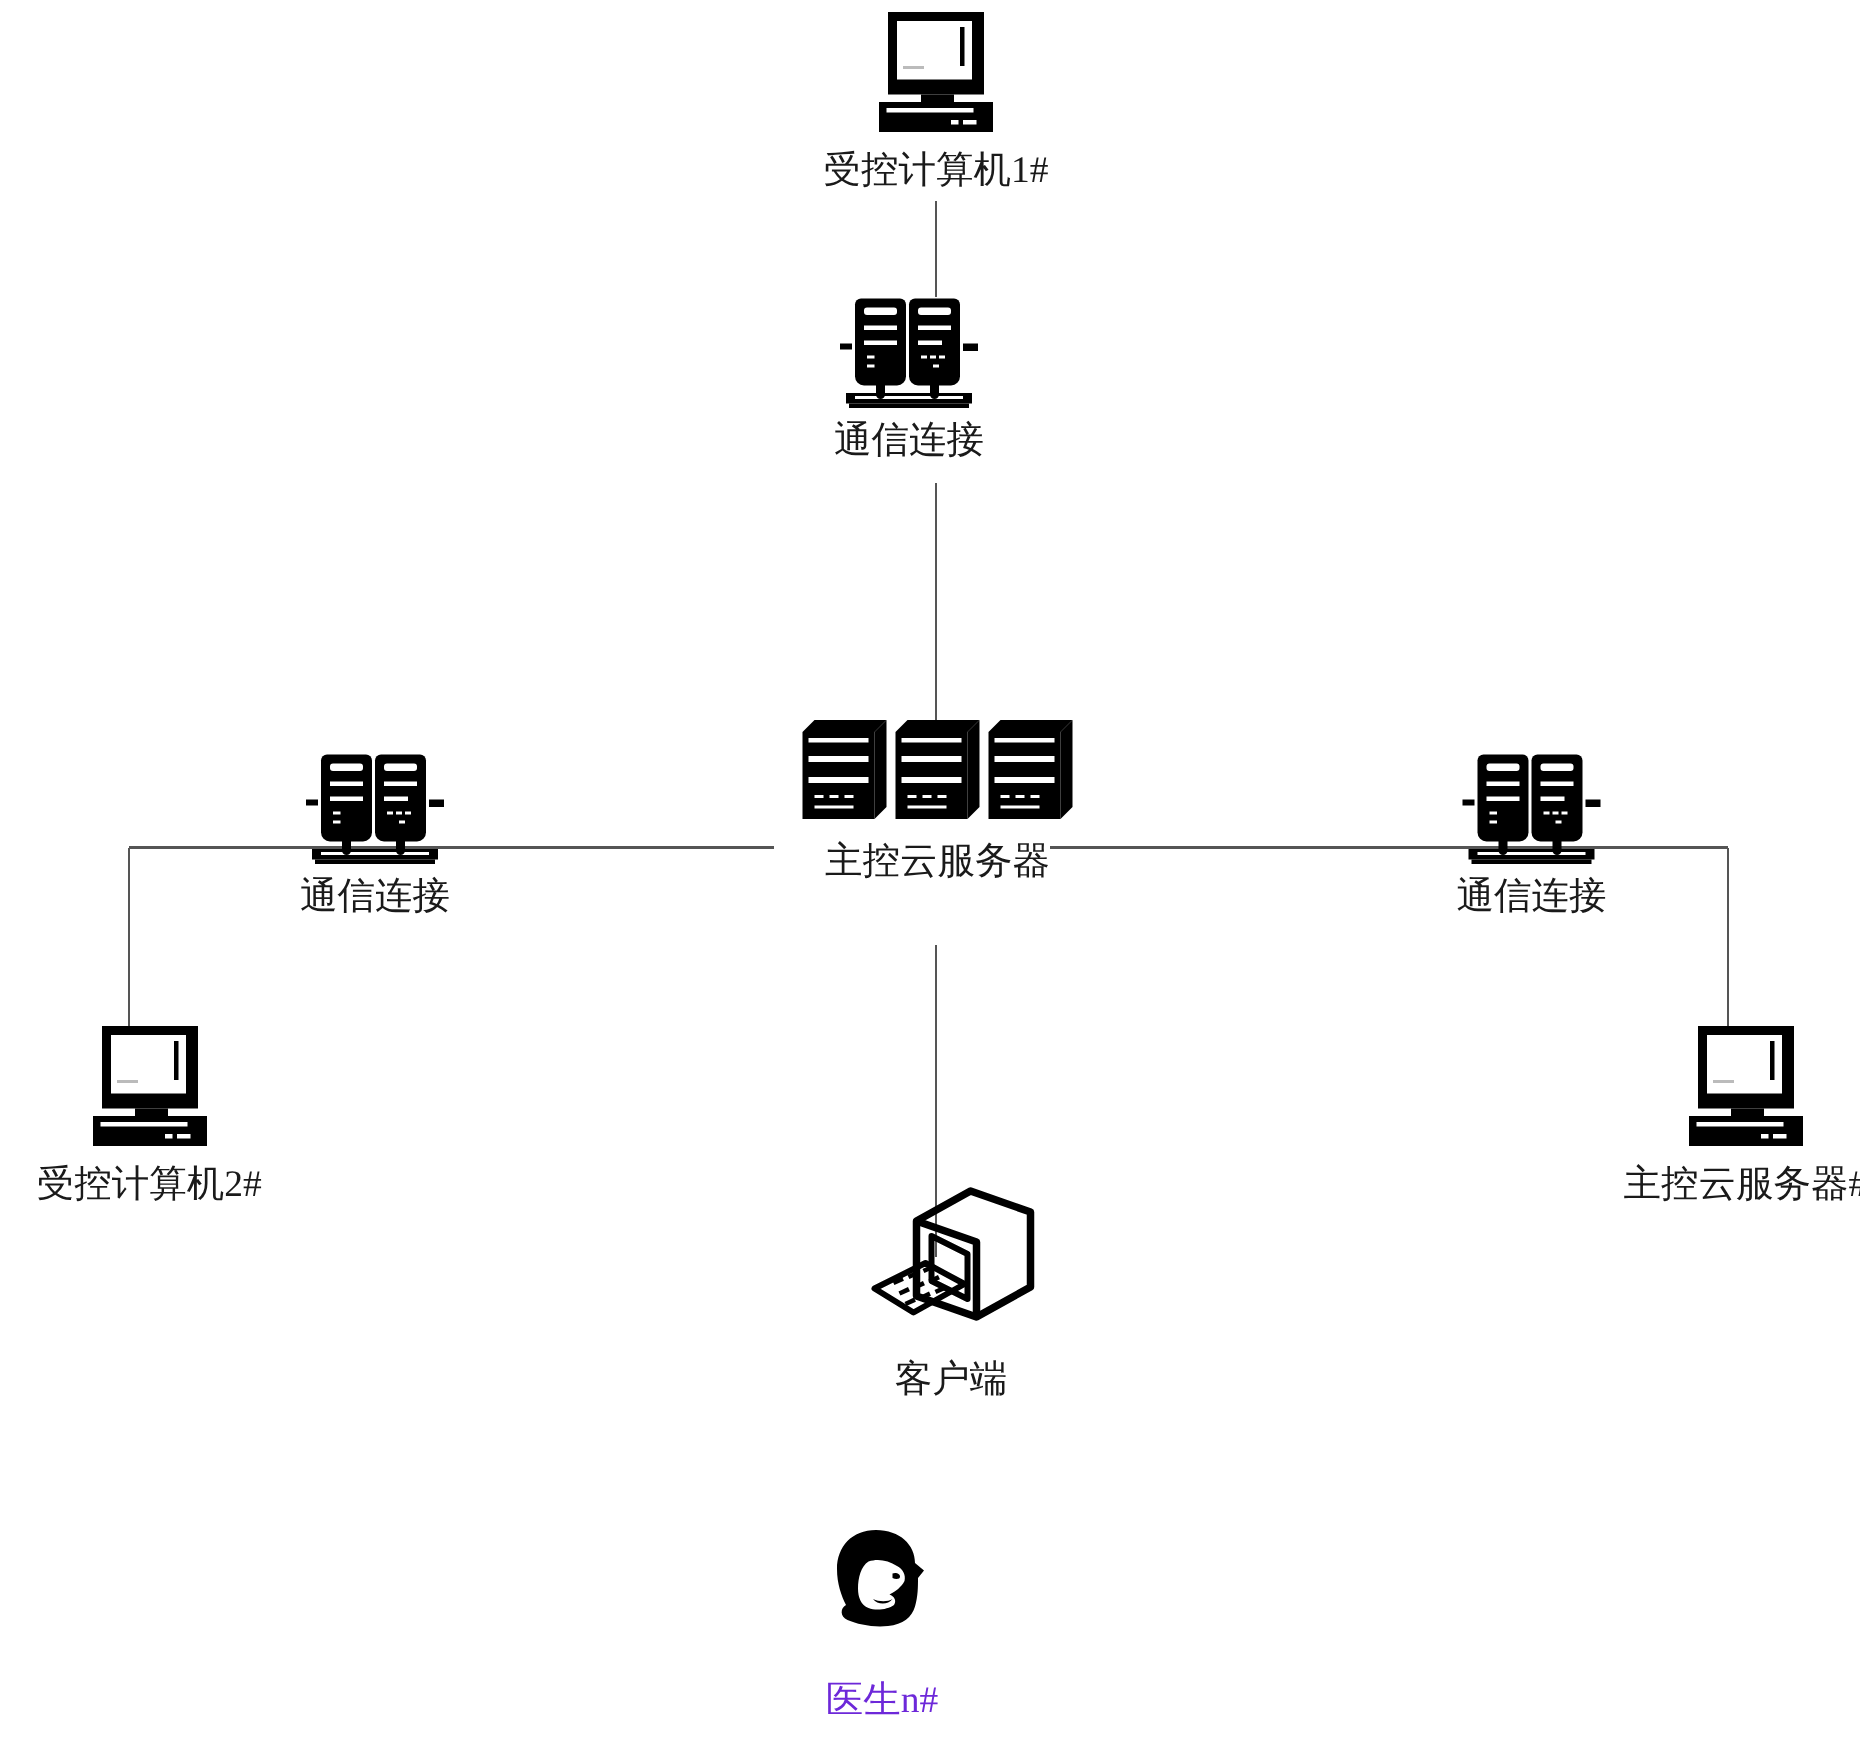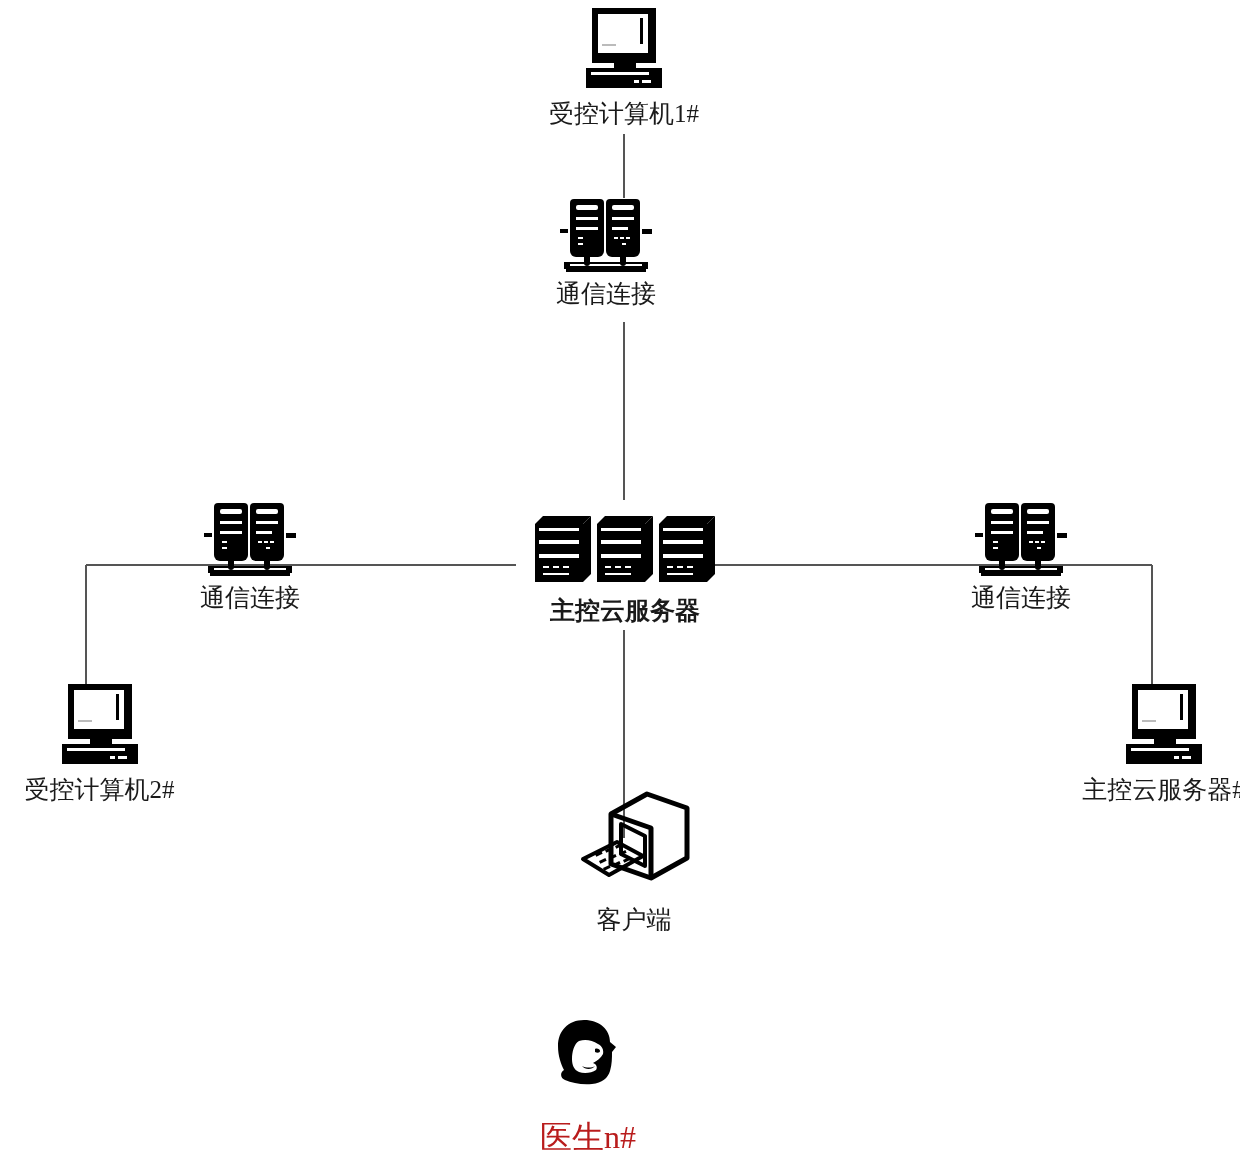--- a/index.html
+++ b/index.html
@@ -47,23 +47,23 @@
     align-items: flex-start;
     z-index: 3;
   }
   .person {
     display: flex;
     flex-direction: column;
     align-items: center;
   }
   .person-label {
     margin-top: 22px;
-    font-size: 32px;
+    font-size: 25px;
     white-space: nowrap;
-    color: #b91c1c;
+    color: #6d28d9;
   }
   svg.link-layer {
     position: absolute;
     left: 0; top: 0;
     width: 1240px;
     height: 1164px;
     z-index: 1;
   }
 </style>
 </head>
@@ -170,21 +170,21 @@
         <rect x="8" y="69" width="84" height="7" fill="#000000"></rect>
         <rect x="14" y="71" width="72" height="2" fill="#ffffff"></rect>
         <circle cx="31" cy="70" r="3" fill="#000000"></circle>
         <circle cx="67" cy="70" r="3" fill="#000000"></circle>
         <rect x="10" y="76" width="80" height="3" fill="#000000"></rect>
       </svg>
     </span>
     <span class="node-label">通信连接</span>
   </div>
 
-  <div class="node" style="left:500px; top:510px; width:250px;font-weight:bold;">
+  <div class="node" style="left:500px; top:474px; width:250px;">
     <span class="node-icon">
       <svg width="192" height="82" viewBox="0 0 192 82" xmlns="http://www.w3.org/2000/svg">
         <g>
 
           <path d="M6 14 h48 l8 -8 h-48 z" fill="#000000"></path>
           <path d="M62 6 v58 l-8 8 v-58 z" fill="#000000"></path>
           <rect x="6" y="14" width="48" height="58" fill="#000000"></rect>
           <rect x="10" y="18" width="40" height="3" fill="#ffffff"></rect>
           <rect x="10" y="30" width="40" height="4" fill="#ffffff"></rect>
           <rect x="10" y="44" width="40" height="4" fill="#ffffff"></rect>

